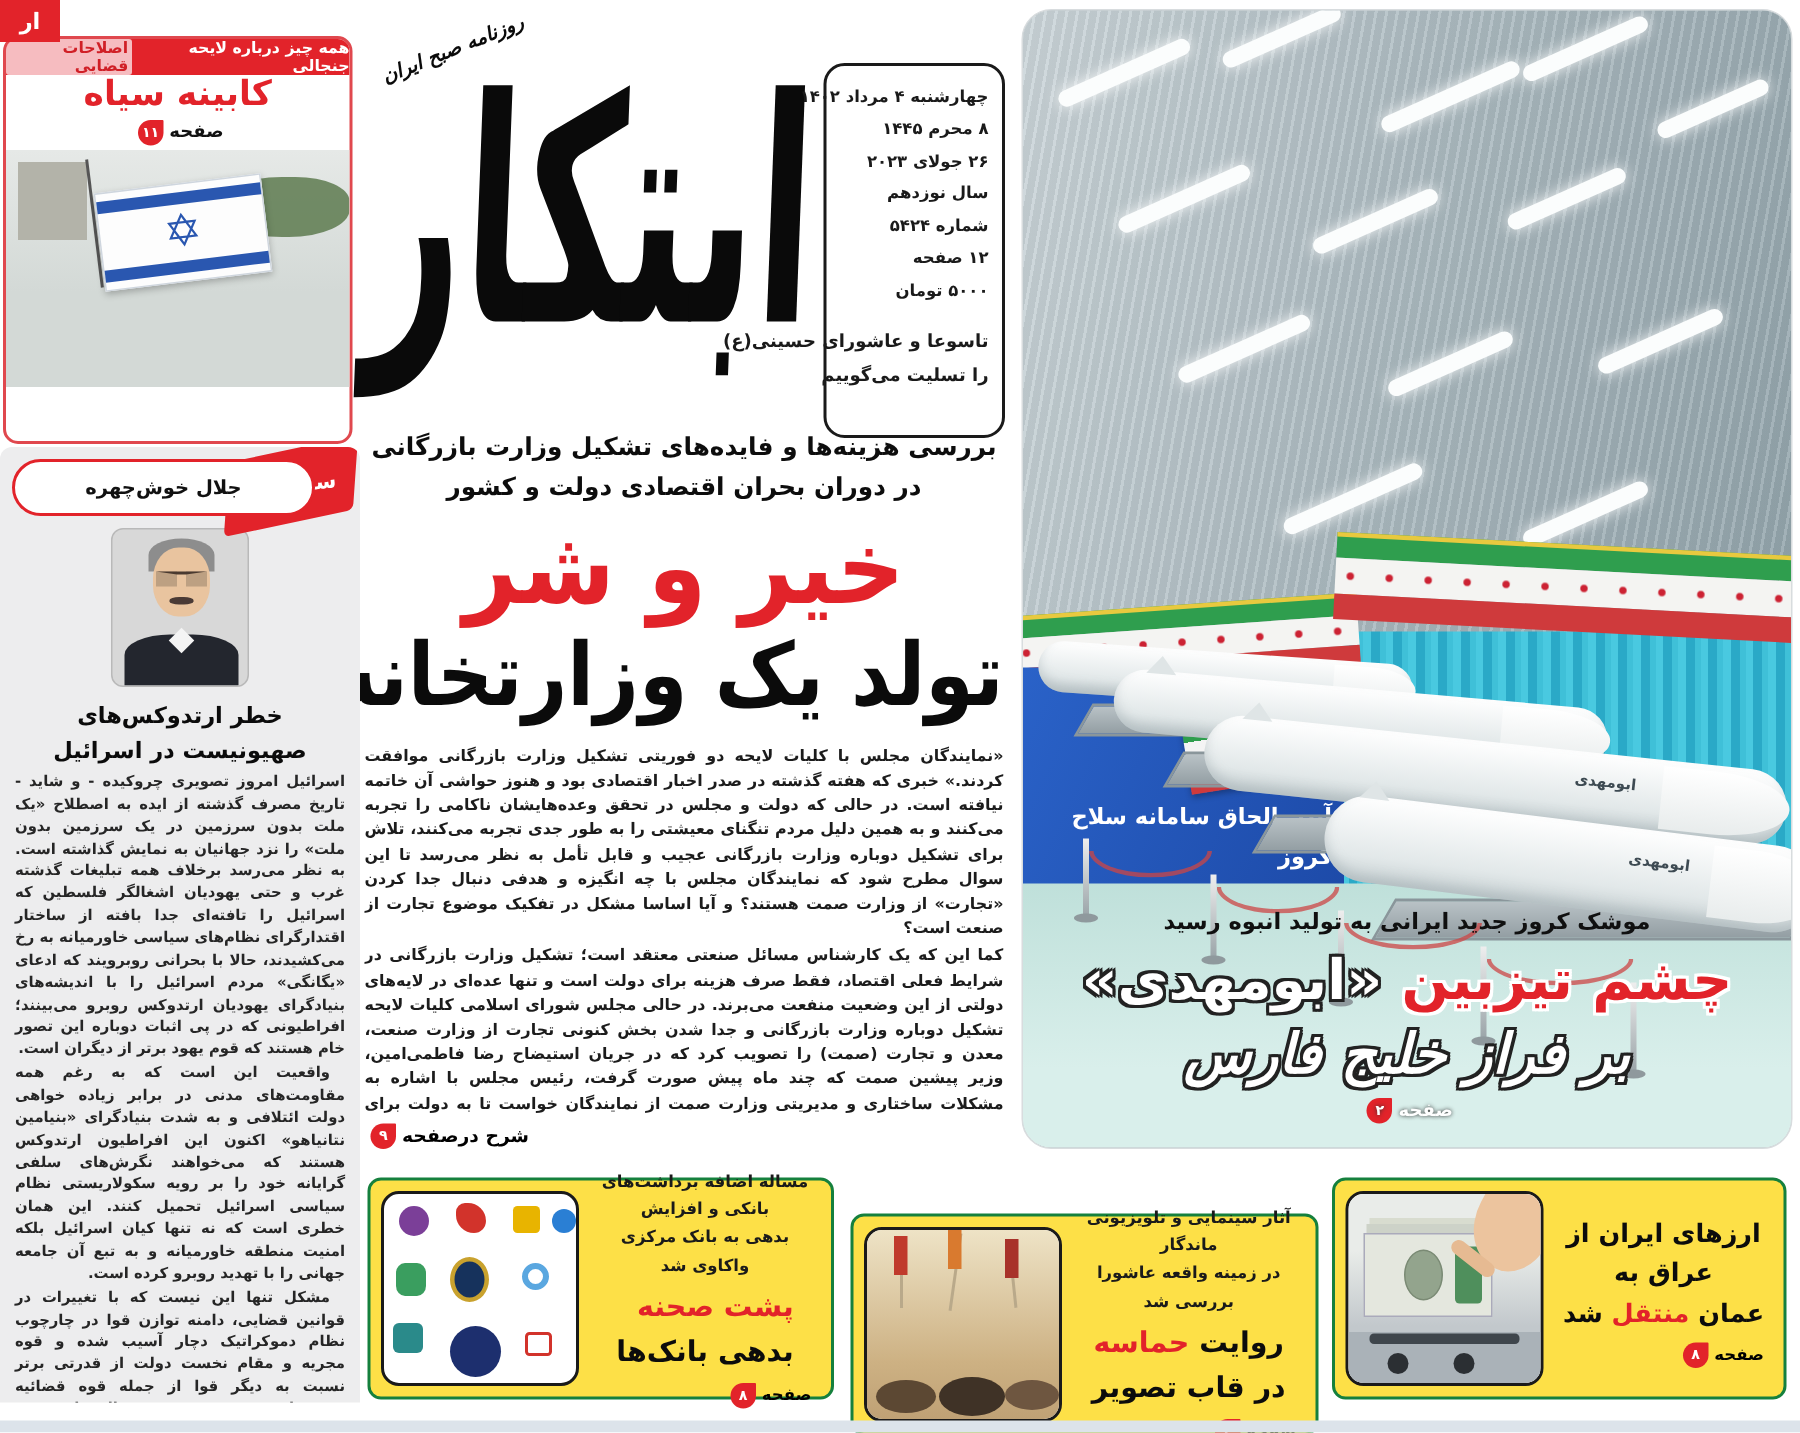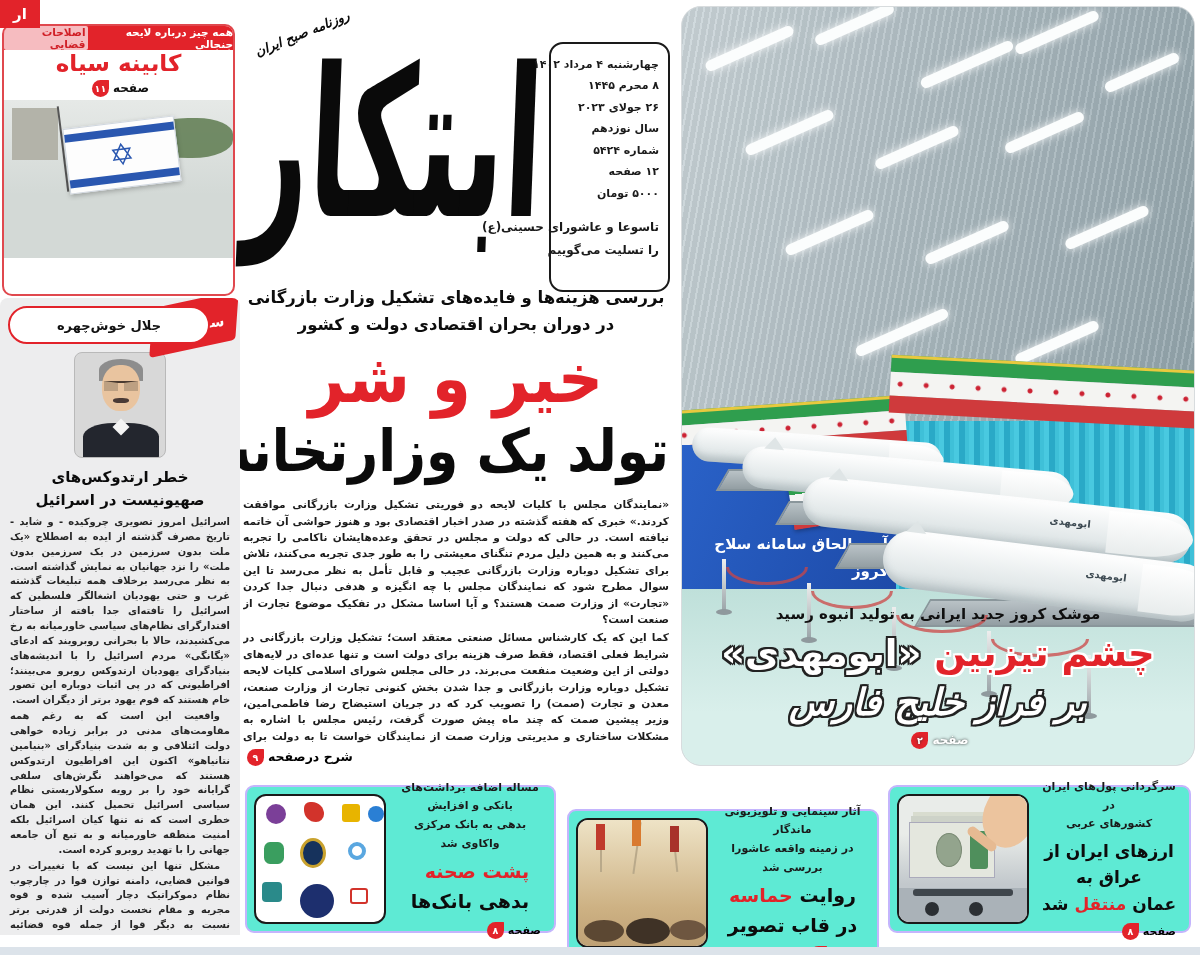--- a/index.html
+++ b/index.html
@@ -136,22 +136,22 @@
   .ed-mustache { position:absolute; left:38px; top:45px; width:16px; height:5px; background:#4a3a35; border-radius:40%; }
   .ed-sweater { position:absolute; left:8px; bottom:0; width:76px; height:34px; background:#23262e; border-radius:40% 40% 0 0; }
   .ed-collar { position:absolute; left:40px; bottom:24px; width:12px; height:12px; background:#f4f4f4;
     transform:rotate(45deg); }
   .ed-headline { text-align:center; font-size:15px; font-weight:bold; color:#0b0b0b; line-height:1.5;
     padding:0 8px; margin-bottom:4px; }
   .ed-body { padding:0 10px; font-size:9.9px; font-weight:bold; color:#262626; text-align:justify; line-height:1.5; }
   .ed-body p + p { text-indent:10px; margin-top:1px; }
 
   
-  .bbox { position:absolute; top:785px; height:148px; border:2px solid #c4b5fd; border-radius:9px;
-    background:#5eead4; display:flex; padding:7px; gap:7px; }
+  .bbox { position:absolute; top:785px; height:148px; border:2px solid #15803d; border-radius:9px;
+    background:#fde047; display:flex; padding:7px; gap:7px; }
   .b1 { left:245px; width:311px; } .b2 { left:567px; width:312px;margin-top:24px; } .b3 { left:888px; width:303px; }
   .bbox .btxt { flex:1; display:flex; flex-direction:column; align-items:center; justify-content:center; }
   .bk { font-size:11px; font-weight:bold; color:#1a1a1a; text-align:center; line-height:1.7; }
   .bt { font-size:19px; font-weight:bold; color:#0c0c0c; text-align:center; line-height:1.55; margin-top:4px; }
   .bt .red { color:#e2232a;text-align:right; }
   .bpage { margin-top:6px; font-size:11px; font-weight:bold; align-self:flex-start; padding-right:6px;}
   .bimg { width:132px; border:2px solid #1a1a1a; border-radius:12px; overflow:hidden; position:relative; background:#fff; }
 
   
   .lg { position:absolute; border-radius:50%; }
@@ -407,24 +407,20 @@
       <span class="ash-flag" style="left:54px;top:0;background:#d97a2f"></span>
       <span class="ash-flag" style="left:92px;top:6px;background:#a8322a"></span>
       <span class="ash-fig" style="left:6px;bottom:4px;width:40px;height:22px;background:#5c4833"></span>
       <span class="ash-fig" style="left:48px;bottom:2px;width:44px;height:26px;background:#3f3226"></span>
       <span class="ash-fig" style="left:92px;bottom:6px;width:36px;height:20px;background:#6e5640"></span>
     </div>
   </div>
 
   <div class="bbox b3">
     <div class="btxt">
-      <div class="bk">
-        <span style="display:block">سرگردانی پول‌های ایران در</span>
-        <span style="display:block">کشورهای عربی</span>
-      </div>
       <div class="bt" style="font-size:17px">
         <span style="display:block">ارزهای ایران از عراق به</span>
         <span style="display:block">
           <span>عمان</span>
           <span class="red">منتقل</span>
           <span>شد</span>
         </span>
       </div>
       <div class="bpage">
         <span>صفحه</span><span class="drop">۸</span>

